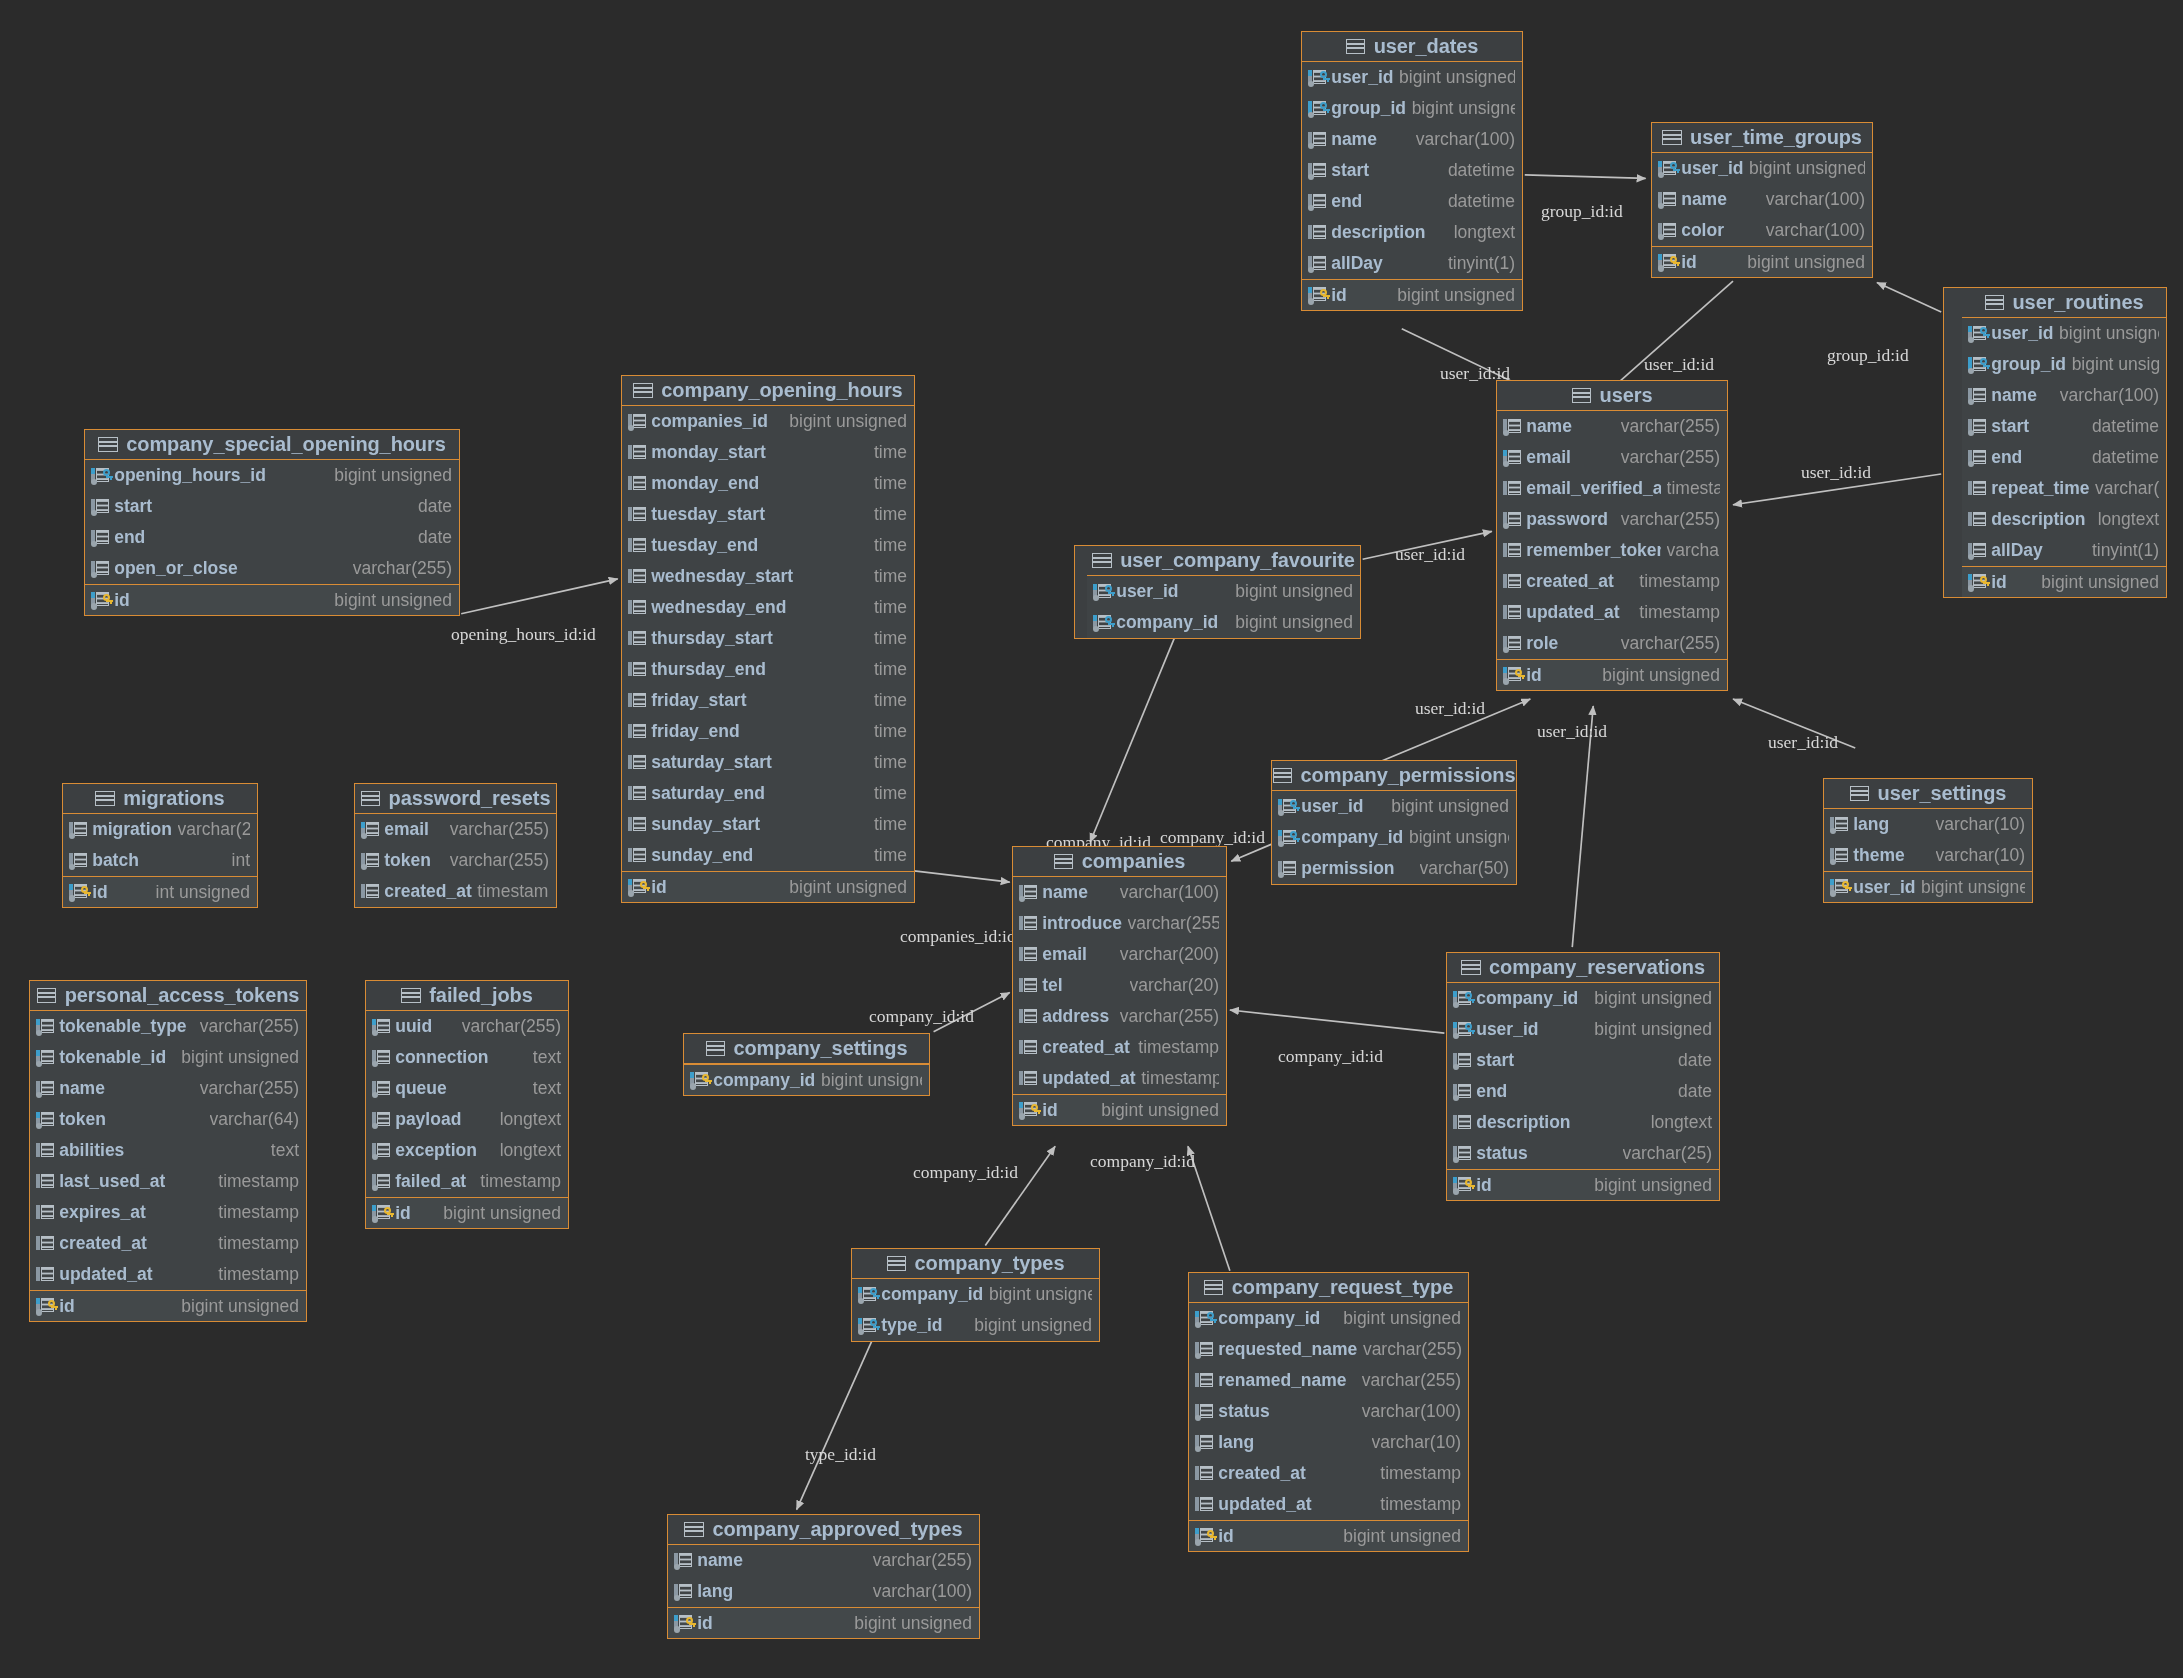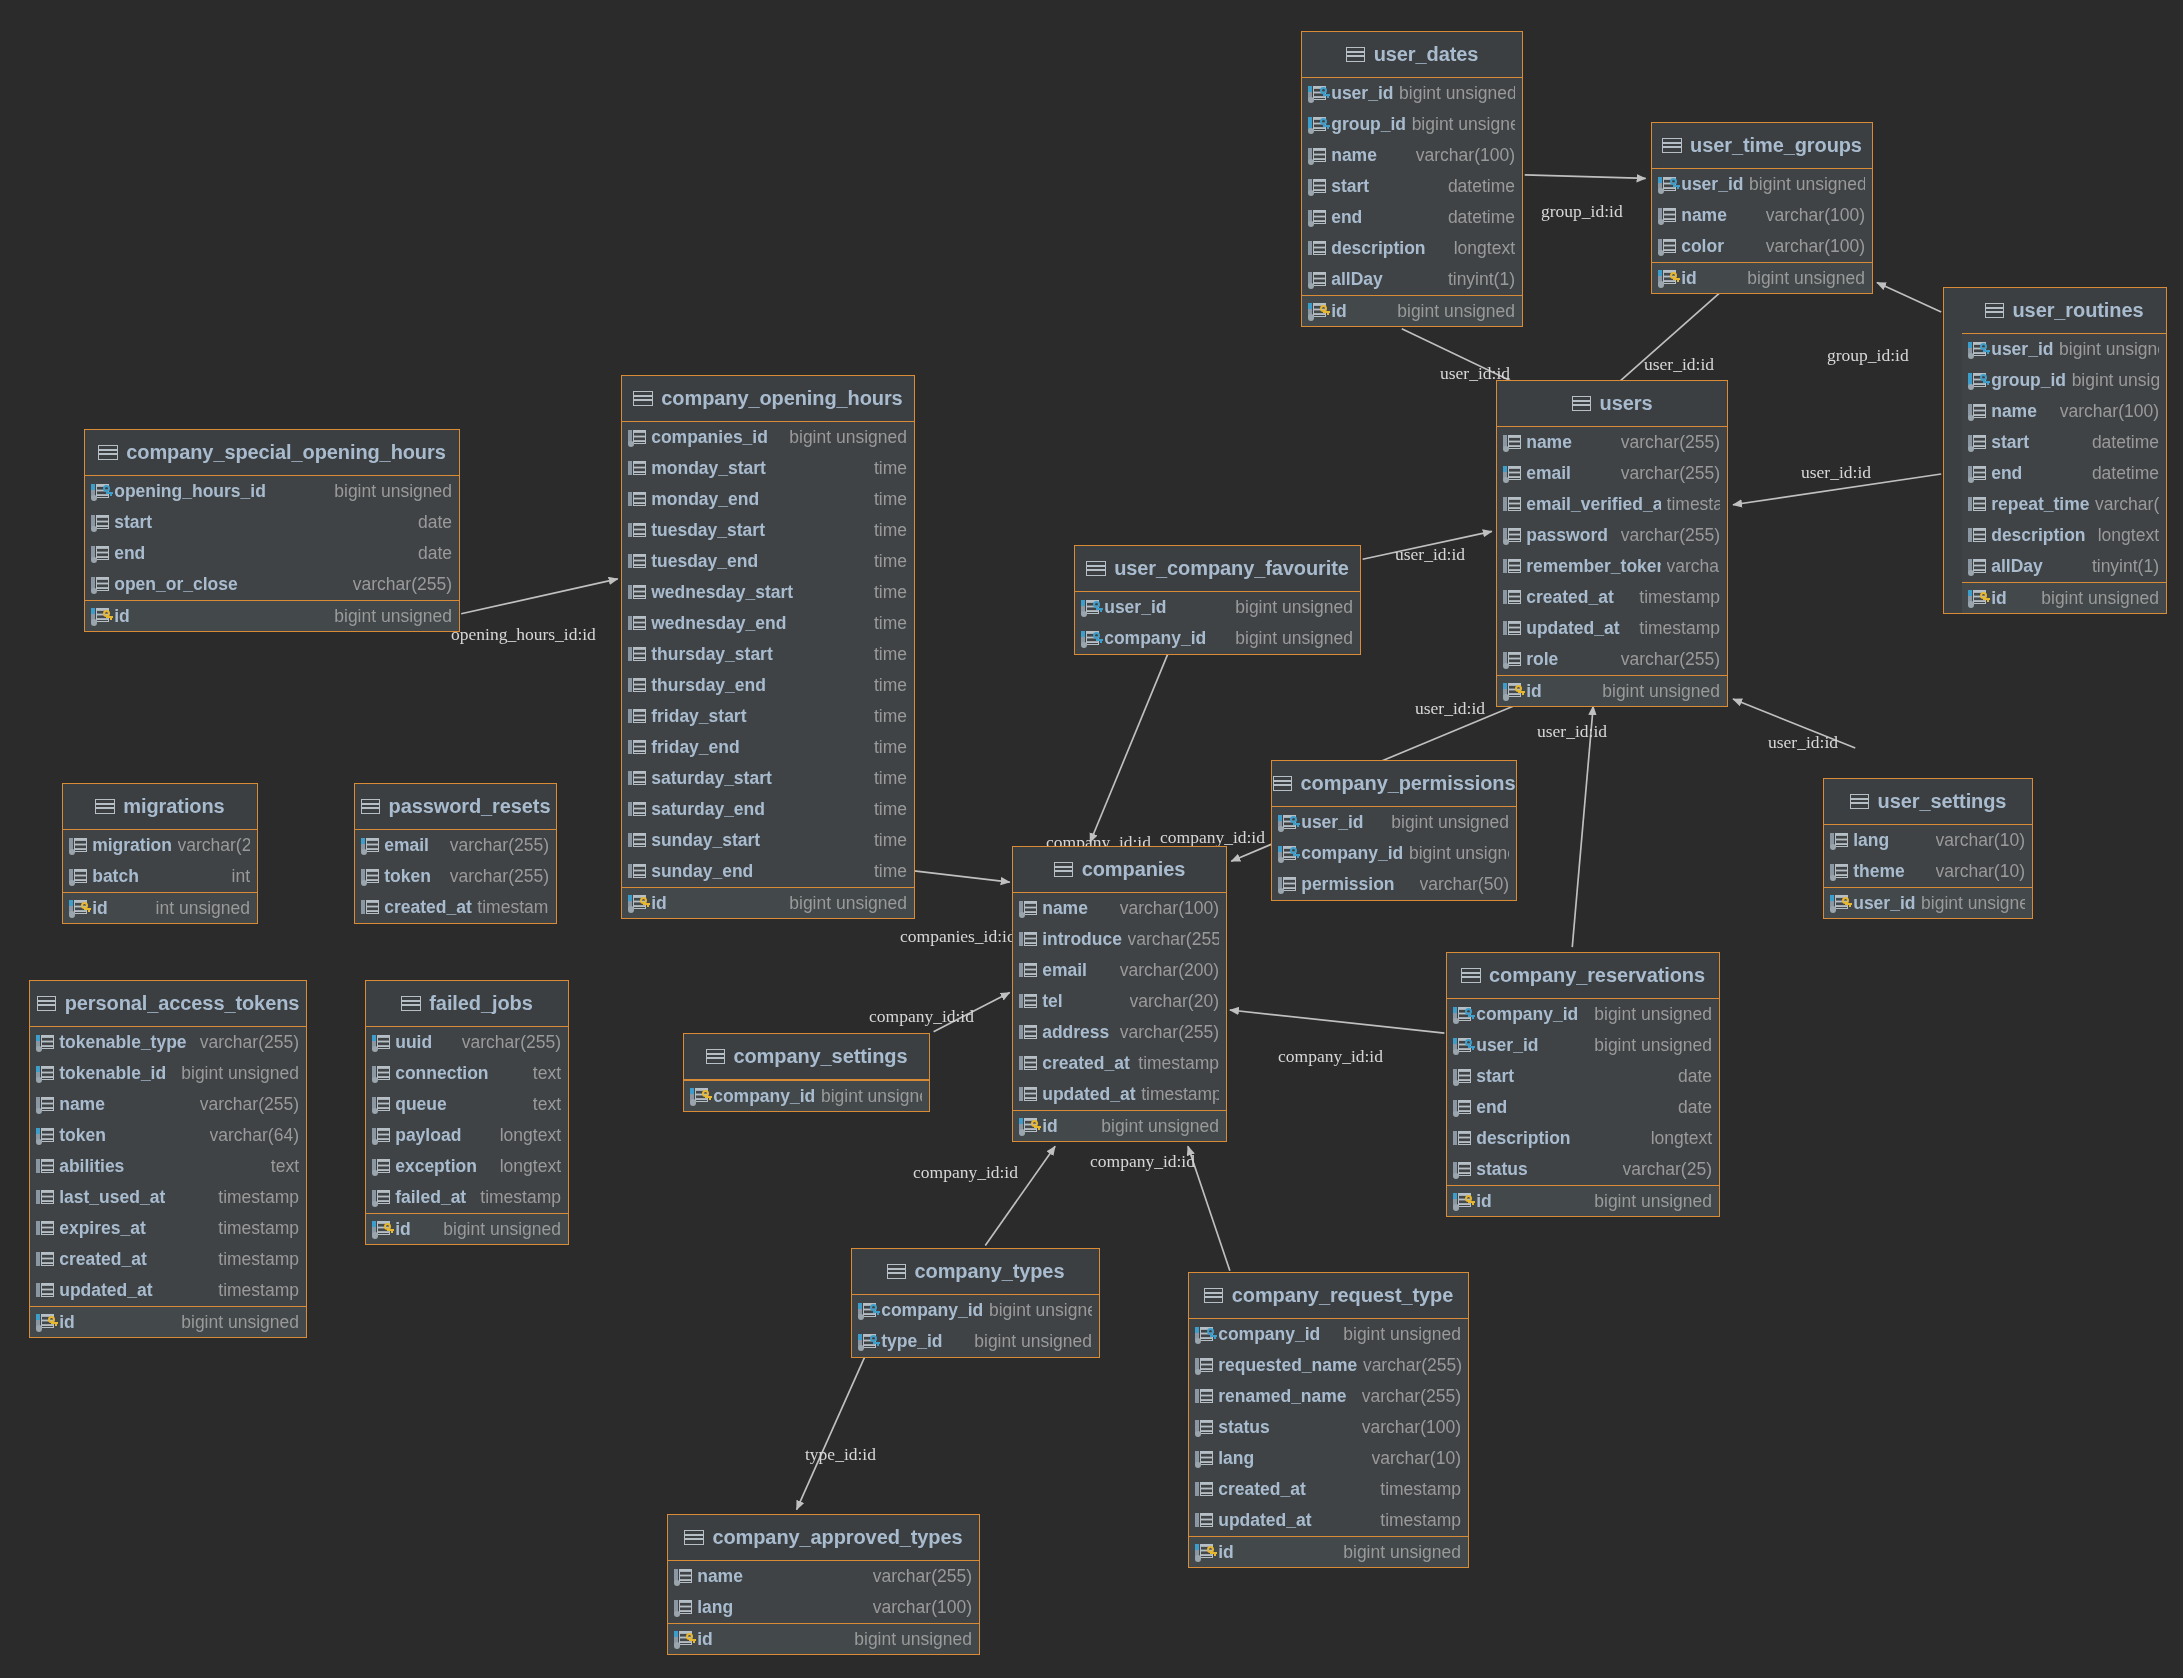--- a/index.html
+++ b/index.html
@@ -26,21 +26,21 @@
   .table {
     position: absolute;
     border: 1.4px solid #d98c35;
     background: #3c3f41;
     z-index: 3;
     overflow: hidden;
   }
   .table .thead {
     background: #3c3f41;
     border-bottom: 1.4px solid #d98c35;
-    height: 46px;
+    height: 30px;
     display: flex;
     align-items: center;
     justify-content: center;
     gap: 8.4px;
     padding: 0 7px;
   }
   .table .tname {
     color: #a9bccf;
     font-size: 20px;
     font-weight: bold;
@@ -633,21 +633,21 @@
             <span class="colicon">
               <span class="bar"></span>
               <span class="grid"></span>
               <span class="dot"></span>
             </span>
             <span class="fname">permission</span>
             <span class="ftype">varchar(50)</span>
           </div>
         </div>
       </div>
-      <div class="table" style="left: 1074px; top: 545px; width: 287px;">
+      <div class="table" style="left: 1074px; top: 545px; width: 287px; padding-left: 12px;">
         <span class="handles"></span>
         <div class="thead">
           <span class="tableicon"></span>
           <span class="tname">user_company_favourite</span>
         </div>
         <div class="rows">
           <div class="row">
             <span class="colicon">
               <span class="bar half"></span>
               <span class="grid"></span>

